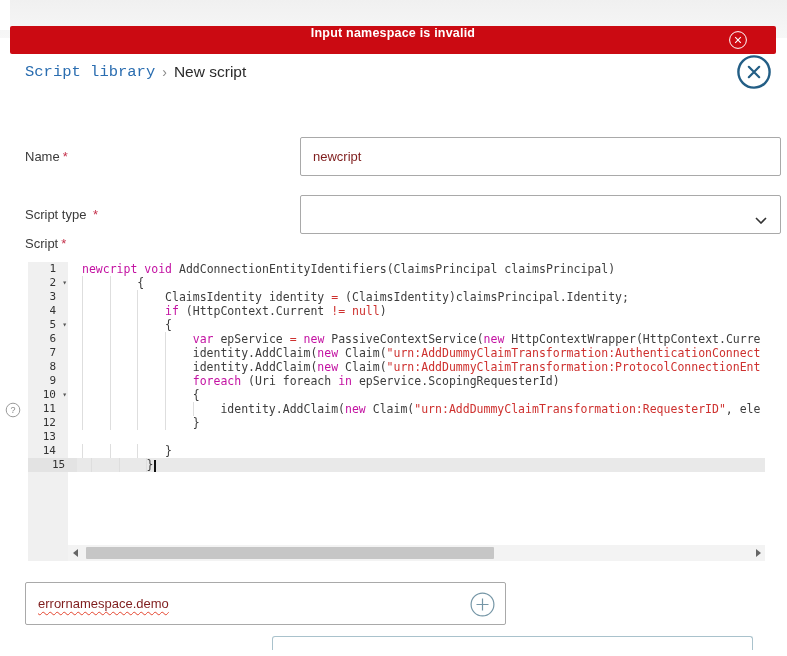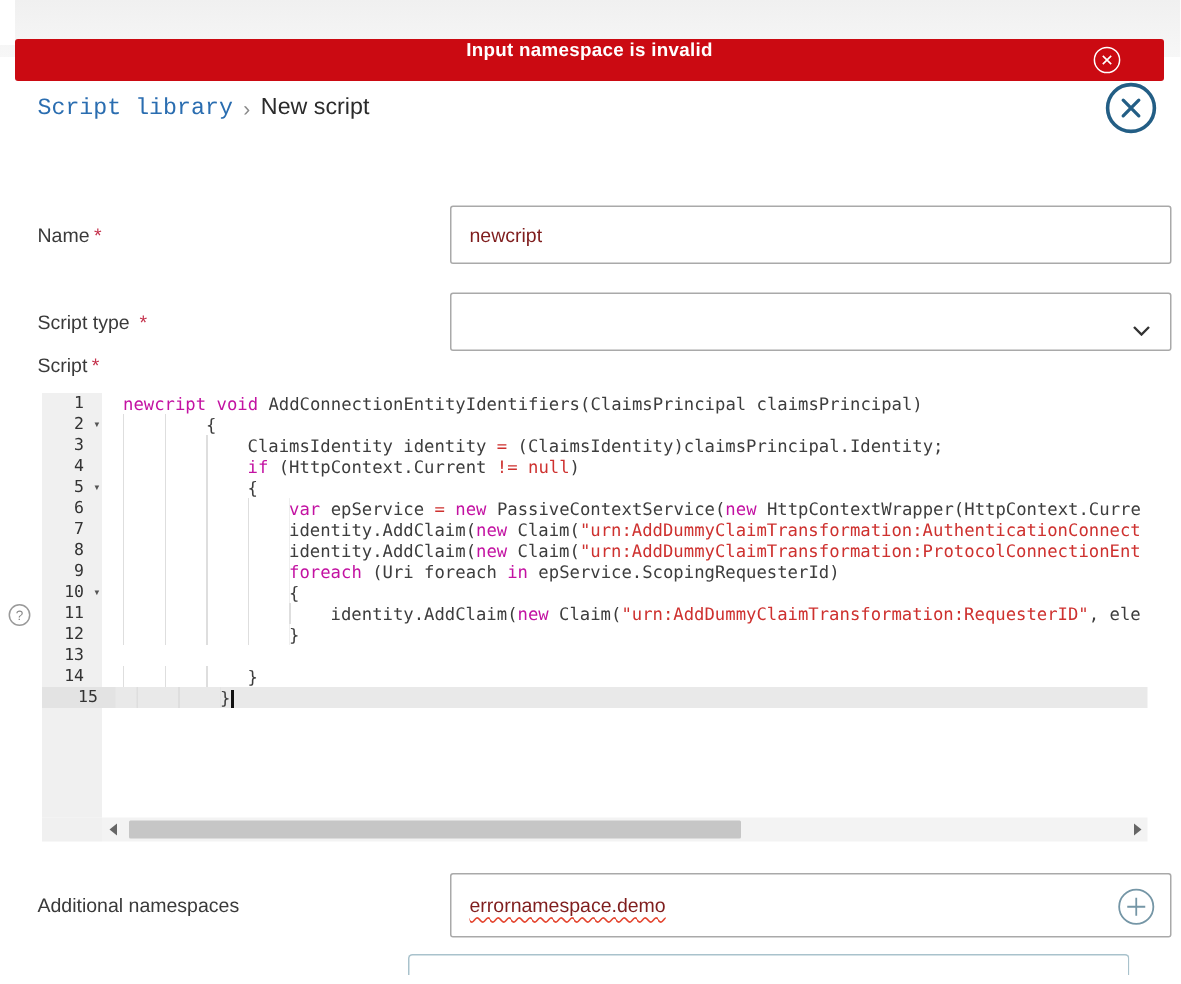--- a/index.html
+++ b/index.html
@@ -222,21 +222,20 @@
           <div class="sb-thumb"></div>
         </div>
         <span class="sb-arrow">
             <span class="tri-right"></span>
           </span>
       </div>
     </div>
   </div>
 
   <div class="frow row-ns">
-    <div class="flabel">Additional namespaces</div>
     <div class="fakefield">
       <span class="squiggle">errornamespace.demo</span>
       <button class="add-btn" aria-label="Add">
         <svg width="25" height="25" viewBox="0 0 25 25">
           <circle cx="12.5" cy="12.5" r="11.4" fill="none" stroke="#7596a6" stroke-width="1.2"></circle>
           <path d="M12.5 6.5 L12.5 18.5 M6.5 12.5 L18.5 12.5" stroke="#7596a6" stroke-width="1.2"></path>
         </svg>
       </button>
     </div>
   </div>

